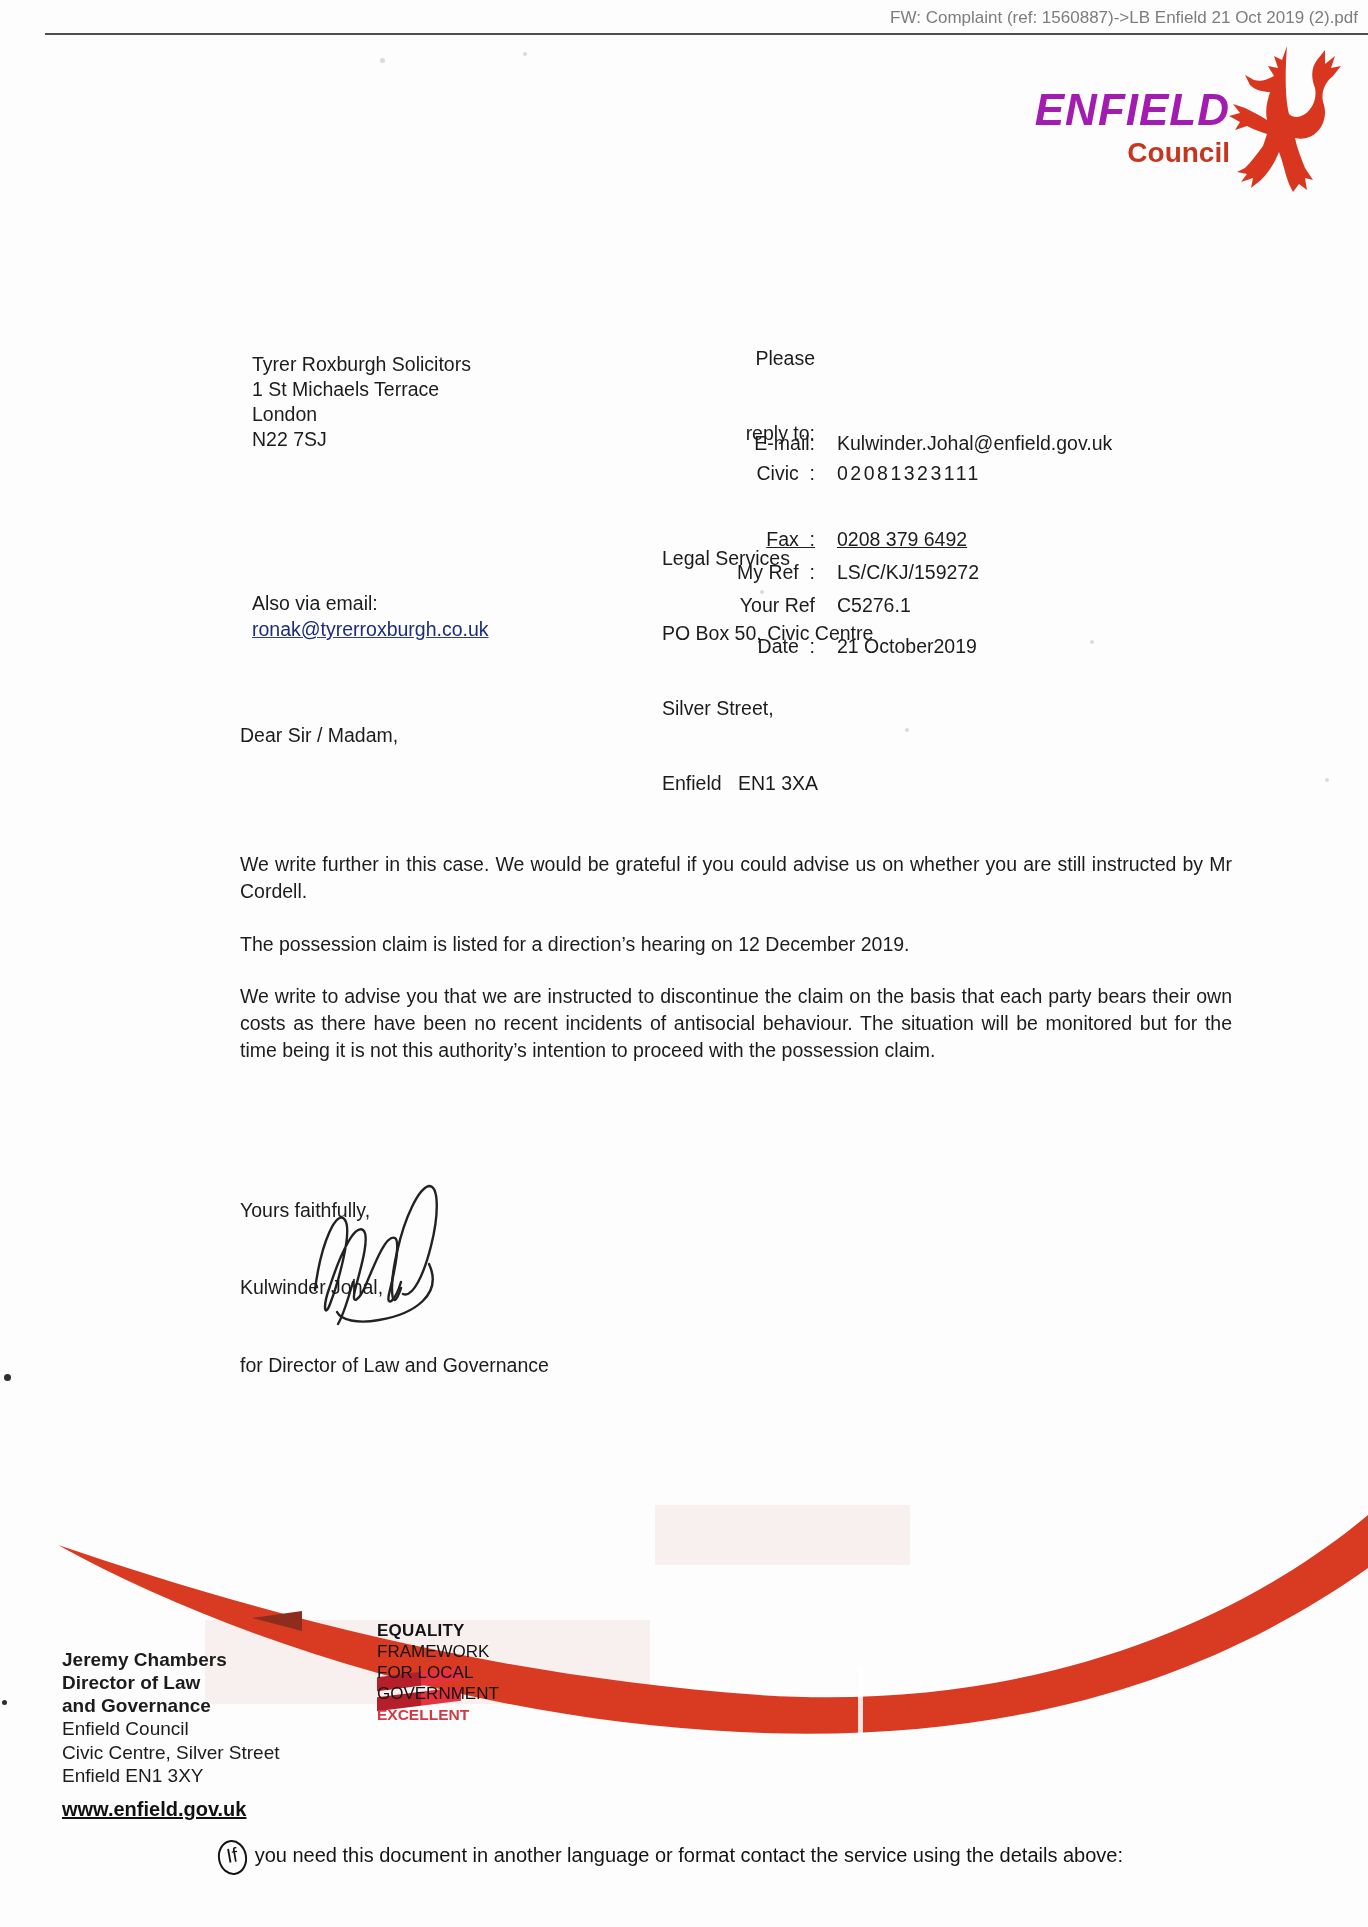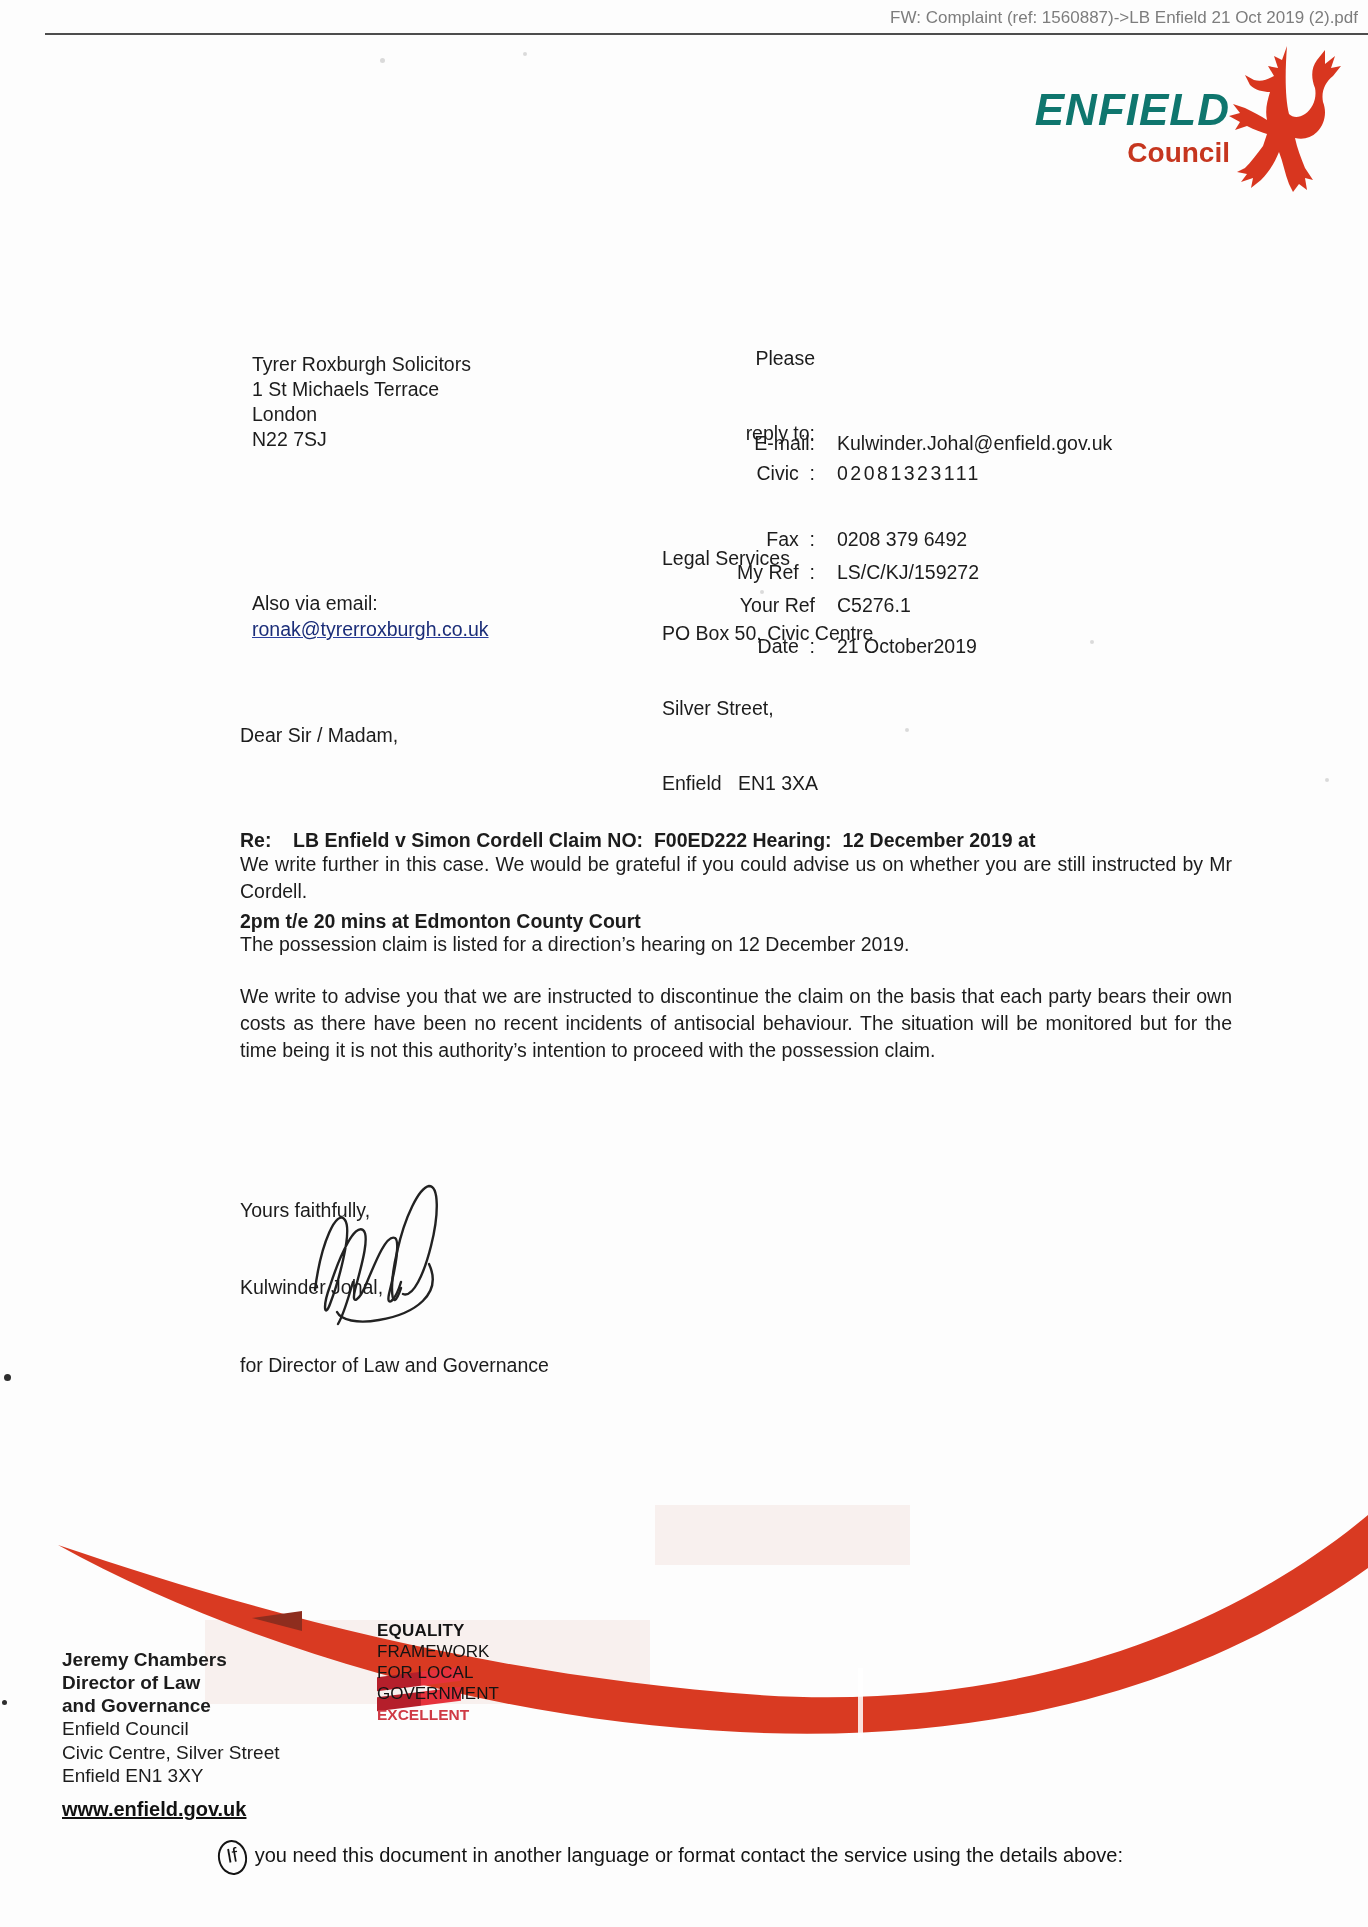--- a/index.html
+++ b/index.html
@@ -4,21 +4,21 @@
 <style>
   html,body{margin:0;padding:0;background:#e8e8e8;}
   .page{position:relative;width:1368px;height:1927px;background:#fdfdfd;overflow:hidden;
         font-family:"Liberation Sans",sans-serif;color:#1c1c1c;}
   .abs{position:absolute;}
   .t{white-space:pre-wrap;}
   .doc-title{top:8px;right:10px;font-size:17px;color:#7d7d7d;}
   .hr{top:33px;left:45px;width:1323px;height:2px;background:#4d4d4d;}
   
   .logo-text{top:88px;right:138px;text-align:right;line-height:1;}
-  .logo-enfield{font-size:44px;font-weight:700;font-style:italic;letter-spacing:1px;color:#0f766e;}
+  .logo-enfield{font-size:44px;font-weight:700;font-style:italic;letter-spacing:1px;color:#a21caf;}
   .logo-council{font-size:28px;font-weight:700;color:#c6361f;margin-top:7px;}
   
   .recipient{top:352px;left:252px;font-size:19.5px;line-height:25px;}
   .alsoemail{top:590px;left:252px;font-size:19.5px;line-height:26px;}
   a.navlink{color:#1b2d78;text-decoration:underline;text-decoration-color:#2b3fa0;}
   
   .row{display:flex;}
   .row .lbl{width:175px;text-align:right;flex:none;white-space:pre-wrap;}
   .row .val{margin-left:22px;white-space:pre-wrap;}
   .rb{font-size:19.5px;line-height:25px;left:640px;}
@@ -93,42 +93,38 @@
   </div>
 
   <div class="abs rb row" style="top:431px;">
     <div class="lbl">E-mail:</div>
     <div class="val">Kulwinder.Johal@enfield.gov.uk</div>
   </div>
   <div class="abs rb row" style="top:461px;">
     <div class="lbl">Civic  :</div>
     <div class="val phone-sp">02081323111</div>
   </div>
-  <div class="abs rb row" style="top:527px;">
+  <div class="abs rb row" style="top:527px;text-decoration:underline;">
     <div class="lbl">Fax  :</div>
     <div class="val">0208 379 6492</div>
   </div>
   <div class="abs rb row" style="top:560px;">
     <div class="lbl">My Ref  :</div>
     <div class="val">LS/C/KJ/159272</div>
   </div>
   <div class="abs rb row" style="top:593px;">
     <div class="lbl">Your Ref</div>
     <div class="val">C5276.1</div>
   </div>
   <div class="abs rb row" style="top:626px;margin-top:8px;">
     <div class="lbl">Date  :</div>
     <div class="val">21 October2019</div>
   </div>
 
   <div class="abs plain" style="top:722px;">Dear Sir / Madam,</div>
-  <div class="abs subj" style="top:773px;">
-    <div>Re:    LB Enfield v Simon Cordell Claim NO:  F00ED222 Hearing:  12 December 2019 at</div>
-    <div>2pm t/e 20 mins at Edmonton County Court</div>
-  </div>
 
   <div class="abs bodytxt" style="top:851px;">We write further in this case.  We would be grateful if you could advise us on whether you are still instructed by Mr Cordell.</div>
   <div class="abs bodytxt" style="top:931px;text-align:left;">The possession claim is listed for a direction’s hearing on 12 December 2019.</div>
   <div class="abs bodytxt" style="top:983px;">We write to advise you that we are instructed to discontinue the claim on the basis that each party bears their own costs as there have been no recent incidents of antisocial behaviour.  The situation will be monitored but for the time being it is not this authority’s intention to proceed with the possession claim.</div>
 
   <div class="abs plain" style="top:1197px;">Yours faithfully,</div>
 
   <svg class="abs sig-svg" width="150" height="148" viewBox="0 0 150 148">
     <g fill="none" stroke="#222" stroke-width="2.4" stroke-linecap="round">
       <path d="M12,112 C18,64 34,30 42,42 C50,54 34,108 27,126 C22,140 19,130 27,108 C38,74 52,46 60,52 C68,58 56,96 52,112 C48,128 56,124 64,104 C74,80 84,56 92,60 C98,64 90,100 86,116 C83,130 92,124 98,104"></path>

